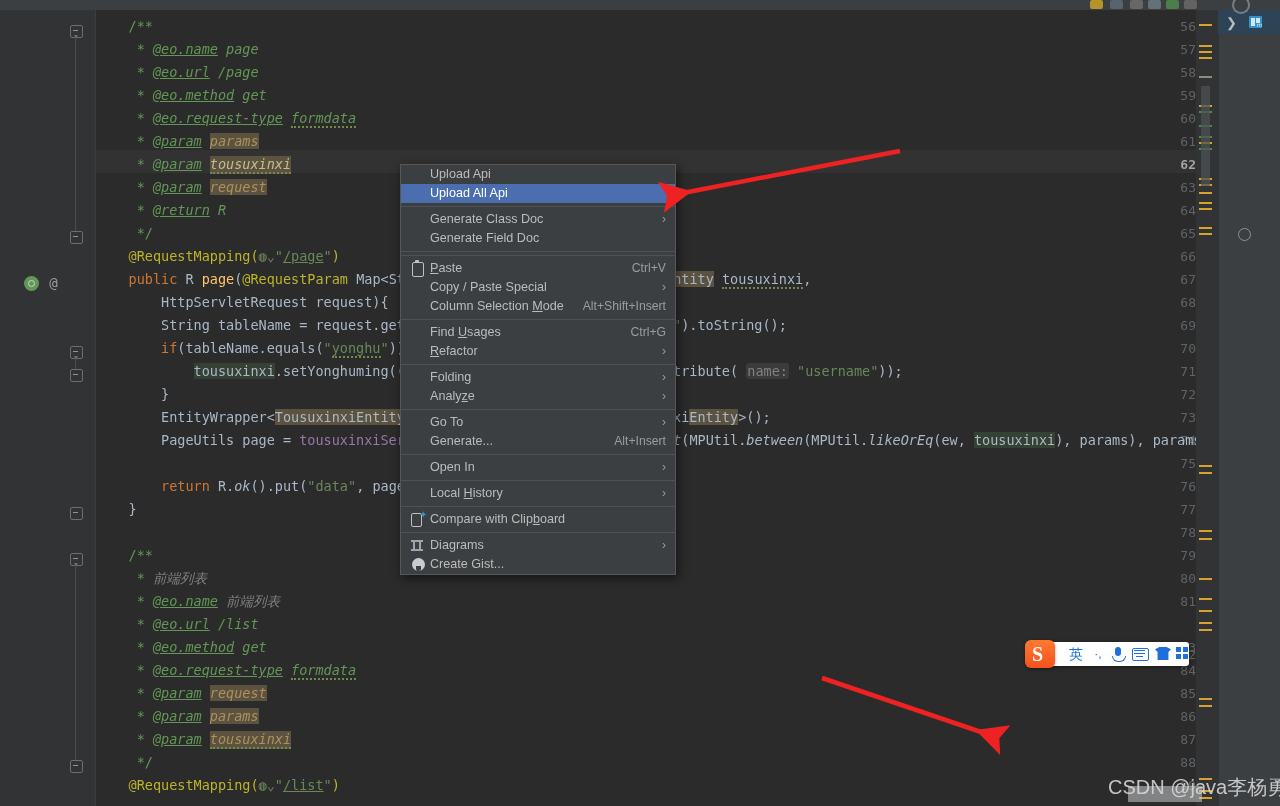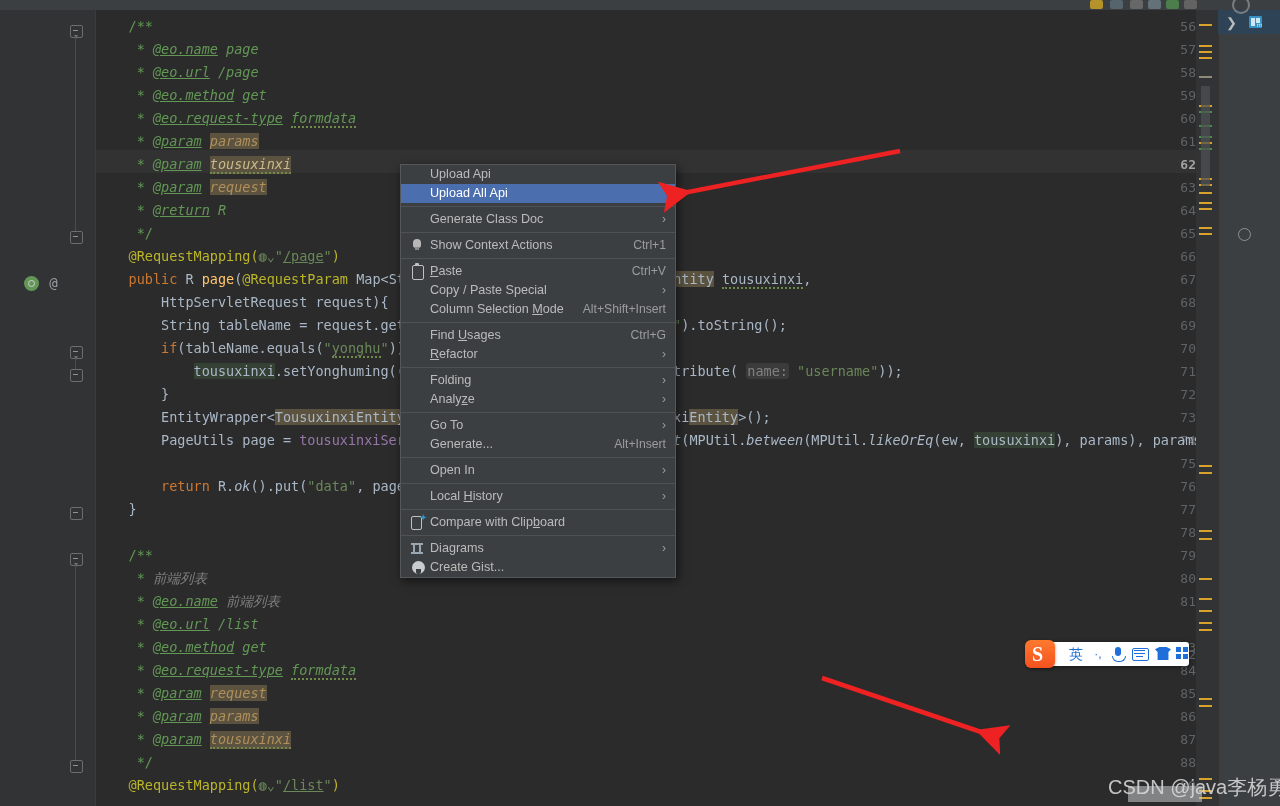--- a/index.html
+++ b/index.html
@@ -337,22 +337,22 @@
     <rect x="8" y="4" width="4" height="5" fill="#cfe6f5"></rect>
     <text x="8.4" y="13.4" font-size="6" fill="#cfe6f5" font-family="DejaVu Serif, serif" font-style="italic">m</text>
   </svg>
   <span class="spinner"></span>
 
   <div class="menu" id="context-menu">
       <div class="mi"><span>Upload Api</span></div>
       <div class="mi sel"><span>Upload All Api</span></div>
       <div class="msep"></div>
       <div class="mi"><span>Generate Class Doc</span><span class="arrow">›</span></div>
-      <div class="msep"></div>
-      <div class="mi"><span class="ic-bulb"></span><span>Show Context Actions</span><span class="acc">Ctrl+1</span></div>
+      <div class="mi"><span>Generate Field Doc</span></div>
+      <div class="msep"></div>
       <div class="msep"></div>
       <div class="mi"><span class="ic-clip"></span><span><span class="mnem">P</span>aste</span><span class="acc">Ctrl+V</span></div>
       <div class="mi"><span>Copy / Paste Special</span><span class="arrow">›</span></div>
       <div class="mi"><span>Column Selection <span class="mnem">M</span>ode</span><span class="acc">Alt+Shift+Insert</span></div>
       <div class="msep"></div>
       <div class="mi"><span>Find <span class="mnem">U</span>sages</span><span class="acc">Ctrl+G</span></div>
       <div class="mi"><span><span class="mnem">R</span>efactor</span><span class="arrow">›</span></div>
       <div class="msep"></div>
       <div class="mi"><span>Folding</span><span class="arrow">›</span></div>
       <div class="mi"><span>Analy<span class="mnem">z</span>e</span><span class="arrow">›</span></div>

